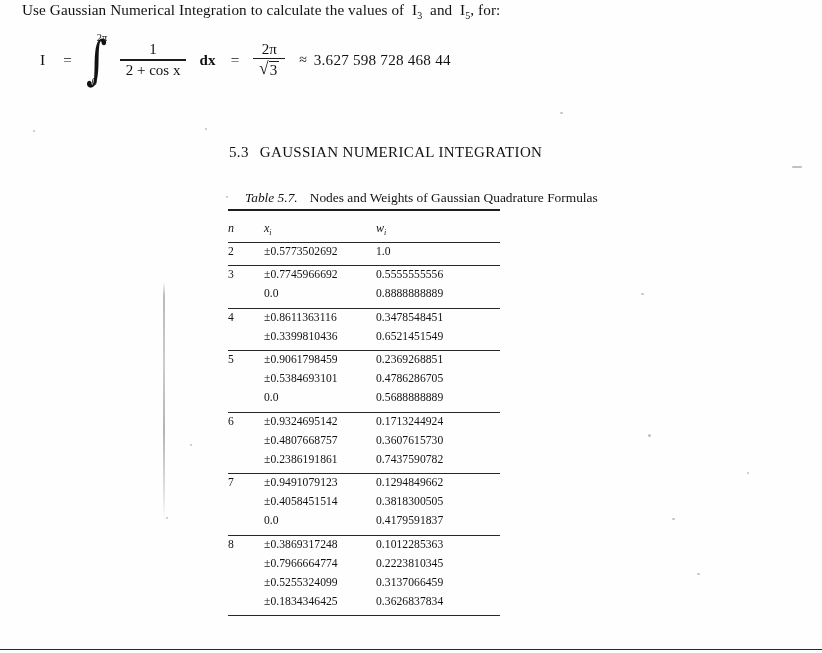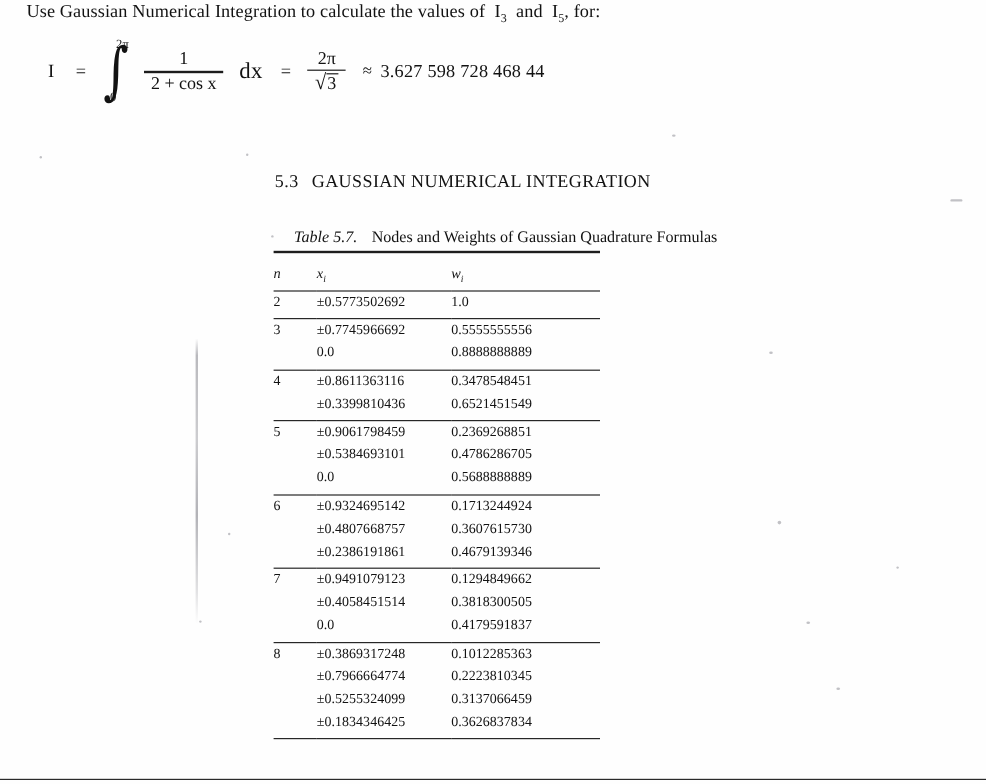--- a/index.html
+++ b/index.html
@@ -100,21 +100,21 @@
     height: 1.4px;
     background: #1c1c1c;
   }
   .frac .den {
     padding: 1px 6px 0 6px;
     font-size: 15px;
     white-space: nowrap;
   }
   .frac.tight .num { padding-bottom: 0; }
 
-  .dx { margin: 0 6px 0 8px; font-weight: normal; font-size: 19px; letter-spacing: 0.2px; }
+  .dx { margin: 0 6px 0 8px; font-weight: bold; font-size: 15px; letter-spacing: 0.2px; }
 
   .sqrt {
     display: inline-flex;
     align-items: stretch;
     font-size: 15px;
   }
   .sqrt .radical {
     font-size: 17px;
     line-height: 1;
     transform: scaleY(1.05);
@@ -394,21 +394,21 @@
           <td class="cell-w">0.1713244924</td>
         </tr>
         <tr>
           <td class="cell-n"></td>
           <td class="cell-x">±0.4807668757</td>
           <td class="cell-w">0.3607615730</td>
         </tr>
         <tr>
           <td class="cell-n"></td>
           <td class="cell-x">±0.2386191861</td>
-          <td class="cell-w">0.4679139346</td>
+          <td class="cell-w">0.7437590782</td>
         </tr>
         <tr class="group-start">
           <td class="cell-n">7</td>
           <td class="cell-x">±0.9491079123</td>
           <td class="cell-w">0.1294849662</td>
         </tr>
         <tr>
           <td class="cell-n"></td>
           <td class="cell-x">±0.4058451514</td>
           <td class="cell-w">0.3818300505</td>

